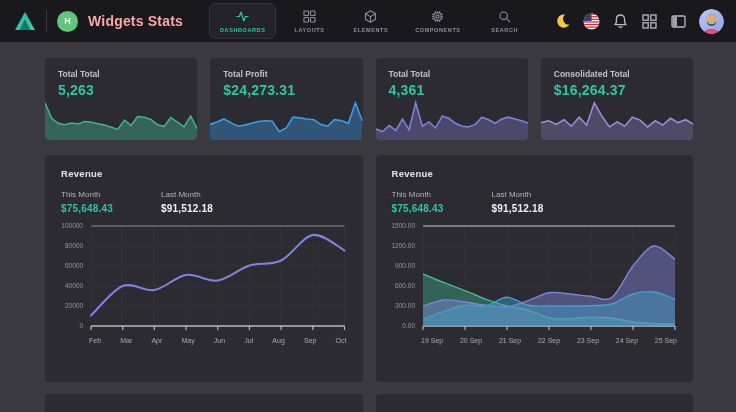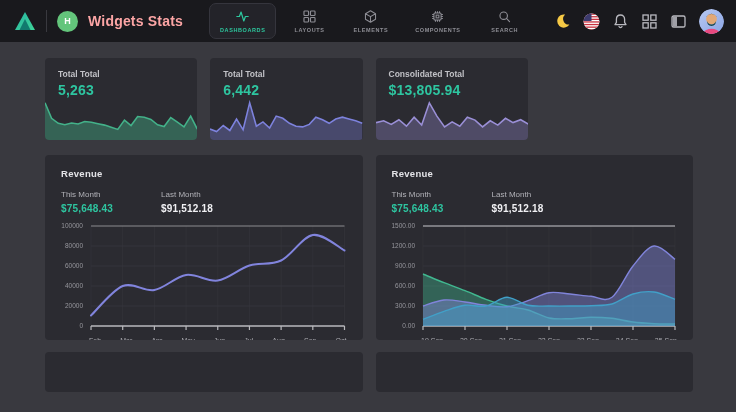--- a/index.html
+++ b/index.html
@@ -29,21 +29,21 @@
 
   
   main { padding:16px 43px 0 45px; }
   .stats { display:grid; grid-template-columns:repeat(4,1fr); gap:13px; }
   .scard { position:relative; height:82px; background:#2b2b31; border-radius:4px; overflow:hidden; }
   .slabel { position:absolute; top:11px; left:13px; font-size:8.5px; font-weight:700; color:#c1c1c6; }
   .svalue { position:absolute; top:24px; left:13px; font-size:14px; font-weight:700; color:#2ec5a0; letter-spacing:.2px; }
   .spark { position:absolute; bottom:0; left:0; width:100%; height:42px; display:block; }
 
   .revrow { display:grid; grid-template-columns:1fr 1fr; gap:13px; margin-top:15px; }
-  .rcard { height:185px; background:#2b2b31; border-radius:4px; padding:13px 16px 0; overflow:hidden; }
+  .rcard { height:227px; background:#2b2b31; border-radius:4px; padding:13px 16px 0; overflow:hidden; }
   .rtitle { font-size:9.5px; font-weight:700; color:#e4e4e8; letter-spacing:.3px; }
   .rstats { display:flex; gap:48px; margin-top:11px; }
   .rlabel { font-size:8px; color:#b2b2b8; }
   .rvalue { font-size:10px; font-weight:700; margin-top:4px; letter-spacing:.2px; }
   .rvalue.green { color:#2ec5a0; } .rvalue.white { color:#f0f0f3; }
 
   .chart { display:flex; margin-top:9px; }
   .ycol { display:flex; flex-direction:column; justify-content:space-between; height:107px;
           padding-right:6px; min-width:28px; align-items:flex-end; }
   .ycol span { font-size:6.5px; color:#96969c; line-height:1; }
@@ -183,30 +183,38 @@
   <section class="stats">
     <div class="scard">
       <div class="slabel">Total Total</div>
       <div class="svalue">5,263</div>
       <svg class="spark" preserveAspectRatio="none" viewBox="0 0 155 42">
           <path d="M0.0,4.8 L6.7,20.3 L13.5,25.3 L20.2,26.8 L27.0,25.0 L33.7,26.0 L40.4,23.5 L47.2,24.2 L53.9,25.7 L60.7,27.1 L67.4,29.3 L74.1,31.4 L80.9,22.1 L87.6,27.5 L94.3,18.5 L101.1,19.2 L107.8,21.4 L114.6,26.8 L121.3,28.6 L128.0,19.6 L134.8,24.2 L141.5,28.9 L148.3,18.1 L155.0,31.1 L155,42 L0,42 Z" fill="rgba(67,177,137,0.42)"></path>
           <path d="M0.0,4.8 L6.7,20.3 L13.5,25.3 L20.2,26.8 L27.0,25.0 L33.7,26.0 L40.4,23.5 L47.2,24.2 L53.9,25.7 L60.7,27.1 L67.4,29.3 L74.1,31.4 L80.9,22.1 L87.6,27.5 L94.3,18.5 L101.1,19.2 L107.8,21.4 L114.6,26.8 L121.3,28.6 L128.0,19.6 L134.8,24.2 L141.5,28.9 L148.3,18.1 L155.0,31.1" fill="none" stroke="#43b189" stroke-width="1.6"></path>
         </svg>
     </div>
     <div class="scard">
+      <div class="slabel">Total Profit</div>
+      <div class="svalue">$24,273.31</div>
+      <svg class="spark" preserveAspectRatio="none" viewBox="0 0 155 42">
+          <path d="M0.0,26.4 L7.0,23.9 L14.1,21.0 L21.1,24.6 L28.2,28.2 L35.2,27.1 L42.3,25.3 L49.3,23.5 L56.4,22.8 L63.4,23.2 L70.5,33.6 L77.5,30.0 L84.5,19.2 L91.6,19.9 L98.6,21.0 L105.7,21.7 L112.7,26.4 L119.8,28.2 L126.8,21.7 L133.9,22.8 L140.9,25.3 L148.0,4.8 L155.0,22.8 L155,42 L0,42 Z" fill="rgba(59,156,235,0.38)"></path>
+          <path d="M0.0,26.4 L7.0,23.9 L14.1,21.0 L21.1,24.6 L28.2,28.2 L35.2,27.1 L42.3,25.3 L49.3,23.5 L56.4,22.8 L63.4,23.2 L70.5,33.6 L77.5,30.0 L84.5,19.2 L91.6,19.9 L98.6,21.0 L105.7,21.7 L112.7,26.4 L119.8,28.2 L126.8,21.7 L133.9,22.8 L140.9,25.3 L148.0,4.8 L155.0,22.8" fill="none" stroke="#3b9ceb" stroke-width="1.6"></path>
+        </svg>
+    </div>
+    <div class="scard">
       <div class="slabel">Total Total</div>
-      <div class="svalue">6,442</div>
+      <div class="svalue">4,361</div>
       <svg class="spark" preserveAspectRatio="none" viewBox="0 0 155 42">
           <path d="M0.0,31.1 L6.7,33.6 L13.5,27.5 L20.2,32.5 L27.0,21.0 L33.7,31.8 L40.4,4.8 L47.2,28.2 L53.9,23.9 L60.7,30.0 L67.4,18.1 L74.1,20.3 L80.9,25.3 L87.6,28.2 L94.3,28.9 L101.1,26.4 L107.8,19.2 L114.6,21.7 L121.3,25.3 L128.0,21.0 L134.8,19.2 L141.5,21.0 L148.3,22.8 L155.0,25.3 L155,42 L0,42 Z" fill="rgba(125,130,221,0.35)"></path>
           <path d="M0.0,31.1 L6.7,33.6 L13.5,27.5 L20.2,32.5 L27.0,21.0 L33.7,31.8 L40.4,4.8 L47.2,28.2 L53.9,23.9 L60.7,30.0 L67.4,18.1 L74.1,20.3 L80.9,25.3 L87.6,28.2 L94.3,28.9 L101.1,26.4 L107.8,19.2 L114.6,21.7 L121.3,25.3 L128.0,21.0 L134.8,19.2 L141.5,21.0 L148.3,22.8 L155.0,25.3" fill="none" stroke="#7d82dd" stroke-width="1.6"></path>
         </svg>
     </div>
     <div class="scard">
       <div class="slabel">Consolidated Total</div>
-      <div class="svalue">$13,805.94</div>
+      <div class="svalue">$16,264.37</div>
       <svg class="spark" preserveAspectRatio="none" viewBox="0 0 155 42">
           <path d="M0.0,24.6 L7.8,22.8 L15.5,26.4 L23.3,21.7 L31.0,28.2 L38.8,19.2 L46.5,27.1 L54.3,4.8 L62.0,18.1 L69.8,28.9 L77.5,23.9 L85.3,28.2 L93.0,19.2 L100.8,22.1 L108.5,28.9 L116.3,22.8 L124.0,27.1 L131.8,20.3 L139.5,24.6 L147.3,21.7 L155.0,26.0 L155,42 L0,42 Z" fill="rgba(154,143,214,0.32)"></path>
           <path d="M0.0,24.6 L7.8,22.8 L15.5,26.4 L23.3,21.7 L31.0,28.2 L38.8,19.2 L46.5,27.1 L54.3,4.8 L62.0,18.1 L69.8,28.9 L77.5,23.9 L85.3,28.2 L93.0,19.2 L100.8,22.1 L108.5,28.9 L116.3,22.8 L124.0,27.1 L131.8,20.3 L139.5,24.6 L147.3,21.7 L155.0,26.0" fill="none" stroke="#9a8fd6" stroke-width="1.6"></path>
         </svg>
     </div>
   </section>
 
   <section class="revrow">
     <div class="rcard">
       <div class="rtitle">Revenue</div>

